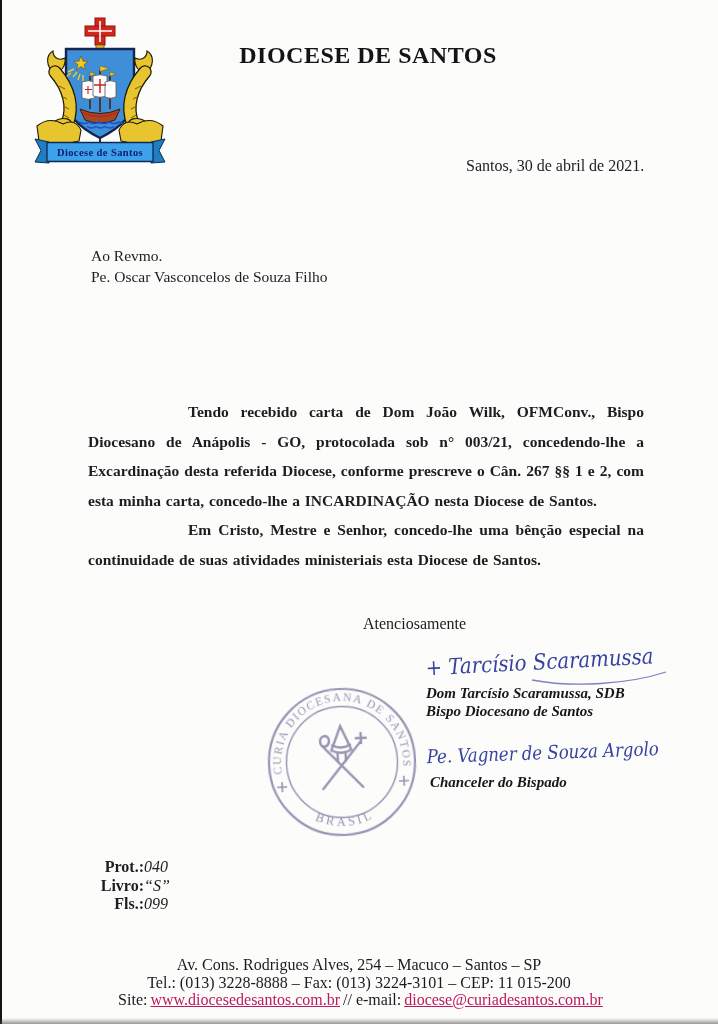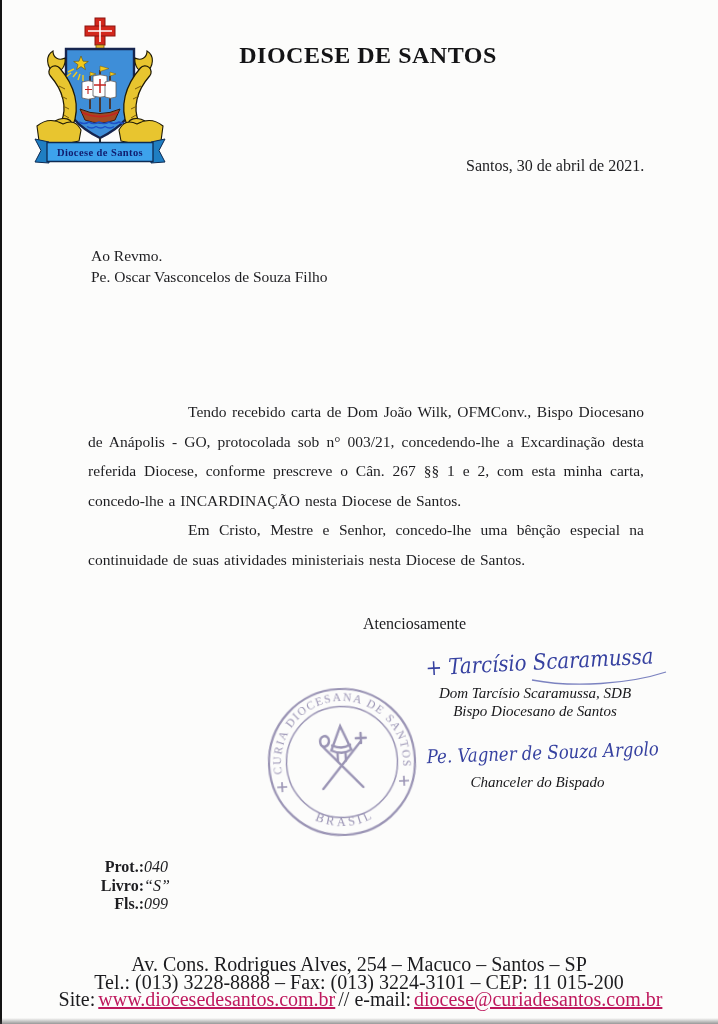--- a/index.html
+++ b/index.html
@@ -25,47 +25,47 @@
     color:#141416; margin:0;
   }
   .dateline { position:absolute; left:466px; top:157px; font-size:16px; }
 
   .recipient { position:absolute; left:91px; top:246px; font-size:15.5px; line-height:20.5px; }
 
   .body-text {
     position:absolute; left:88px; top:397px; width:556px;
     font-size:15.5px; line-height:29.5px; text-align:justify; word-spacing:1px;
   }
-  .body-text p { margin:0; text-indent:100px; }
+  .body-text p { margin:0; text-indent:100px;font-weight:bold; }
 
   .closing { position:absolute; left:363px; top:615px; font-size:16px; }
 
   .hand-svg { position:absolute; overflow:visible; filter:blur(.25px); }
   .hand-sig1 { left:424px; top:640px; width:245px; height:52px; }
   .hand-sig2 { left:424px; top:733px; width:250px; height:46px; }
 
   .sig-printed {
-    position:absolute; text-align:center;
-    font-weight:normal; font-style:italic; font-size:15px; line-height:17.5px;
+    position:absolute; text-align:left;
+    font-weight:bold; font-style:italic; font-size:15px; line-height:17.5px;
     color:#17171a;
   }
   .sig1-printed { left:426px; top:685px; width:218px; }
   .sig2-printed { left:430px; top:774px; width:215px; }
 
   .stamp { position:absolute; left:264px; top:684px; width:156px; height:156px;
            opacity:.88; filter:blur(.4px); transform:rotate(-3deg); }
 
   .protocol { position:absolute; left:90px; top:858px; font-size:16px; line-height:18.5px;text-align:right; }
   .protocol .row { display:flex; }
   .protocol .lbl { font-weight:bold; width:54px; }
   .protocol .val { font-weight:normal; font-style:italic; }
 
   .footer {
     position:absolute; left:0; top:956px; width:100%;
-    text-align:center; font-size:20px; line-height:17.5px; color:#1b1b1e;
+    text-align:center; font-size:16px; line-height:17.5px; color:#1b1b1e;
   }
   .footer a { color:#be185d; text-decoration:underline; }
   .footer .sep { margin:0 3px; }
 </style>
 </head>
 <body>
 
 <div class="page">
   <div class="scan-left"></div>
   <div class="scan-bottom"></div>
@@ -124,21 +124,21 @@
 
   <div class="dateline">Santos, 30 de abril de 2021.</div>
 
   <div class="recipient">
     <div>Ao Revmo.</div>
     <div>Pe. Oscar Vasconcelos de Souza Filho</div>
   </div>
 
   <div class="body-text">
     <p>Tendo recebido carta de Dom João Wilk, OFMConv., Bispo Diocesano de Anápolis - GO, protocolada sob n° 003/21, concedendo-lhe a Excardinação desta referida Diocese, conforme prescreve o Cân. 267 §§ 1 e 2, com esta minha carta, concedo-lhe a INCARDINAÇÃO nesta Diocese de Santos.</p>
-    <p>Em Cristo, Mestre e Senhor, concedo-lhe uma bênção especial na continuidade de suas atividades ministeriais nesta Diocese de Santos.</p>
+    <p>Em Cristo, Mestre e Senhor, concedo-lhe uma bênção especial na continuidade de suas atividades ministeriais esta Diocese de Santos.</p>
   </div>
 
   <div class="closing">Atenciosamente</div>
 
   <svg class="hand-svg hand-sig1" viewBox="0 0 245 52">
     <text x="2" y="35" font-size="22" font-style="italic" fill="#3641a0" transform="rotate(-3 10 35)" textLength="228" lengthAdjust="spacingAndGlyphs" font-family="DejaVu Serif, serif">+ Tarcísio Scaramussa</text>
     <path d="M108,40 C150,48 205,44 242,32" stroke="#3641a0" stroke-width="1.3" fill="none" opacity=".65"></path>
   </svg>
   <div class="sig-printed sig1-printed">
     <div>Dom Tarcísio Scaramussa, SDB</div>

